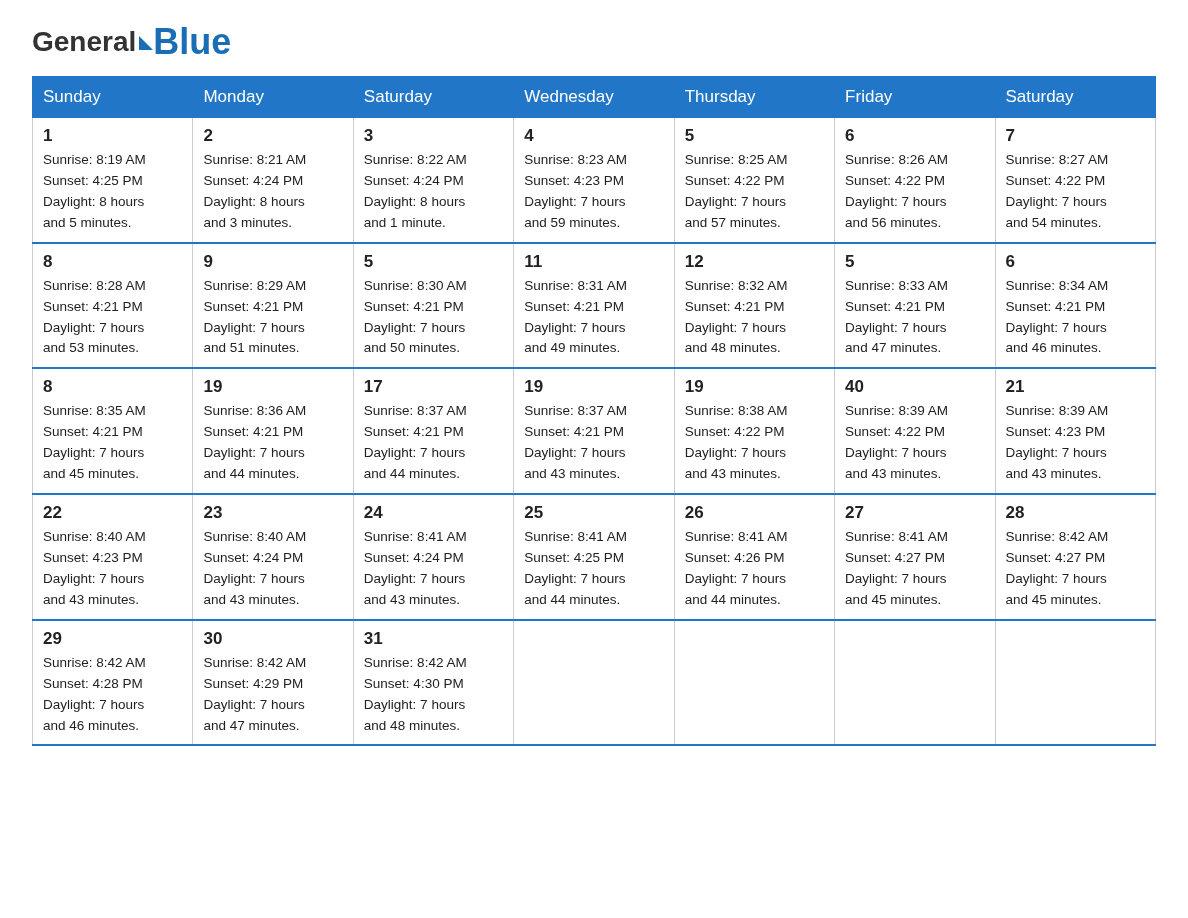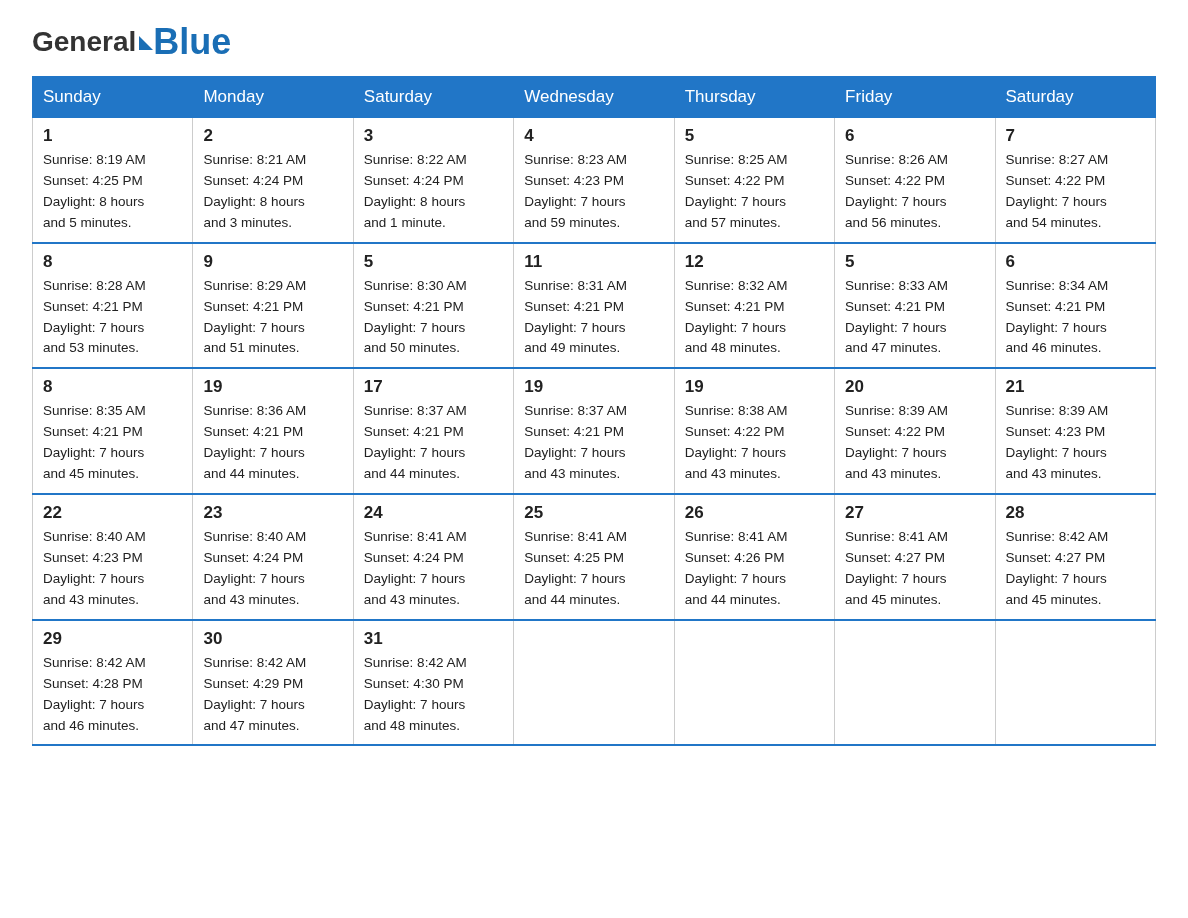--- a/index.html
+++ b/index.html
@@ -203,21 +203,21 @@
       </td>
         <td>
         <span class="day-number">19</span>
         <span class="day-info">Sunrise: 8:37 AM<br>Sunset: 4:21 PM<br>Daylight: 7 hours<br>and 43 minutes.</span>
       </td>
         <td>
         <span class="day-number">19</span>
         <span class="day-info">Sunrise: 8:38 AM<br>Sunset: 4:22 PM<br>Daylight: 7 hours<br>and 43 minutes.</span>
       </td>
         <td>
-        <span class="day-number">20</span>
+        <span class="day-number">40</span>
         <span class="day-info">Sunrise: 8:39 AM<br>Sunset: 4:22 PM<br>Daylight: 7 hours<br>and 43 minutes.</span>
       </td>
         <td>
         <span class="day-number">21</span>
         <span class="day-info">Sunrise: 8:39 AM<br>Sunset: 4:23 PM<br>Daylight: 7 hours<br>and 43 minutes.</span>
       </td>
       </tr>
       <tr>
         <td>
         <span class="day-number">22</span>

